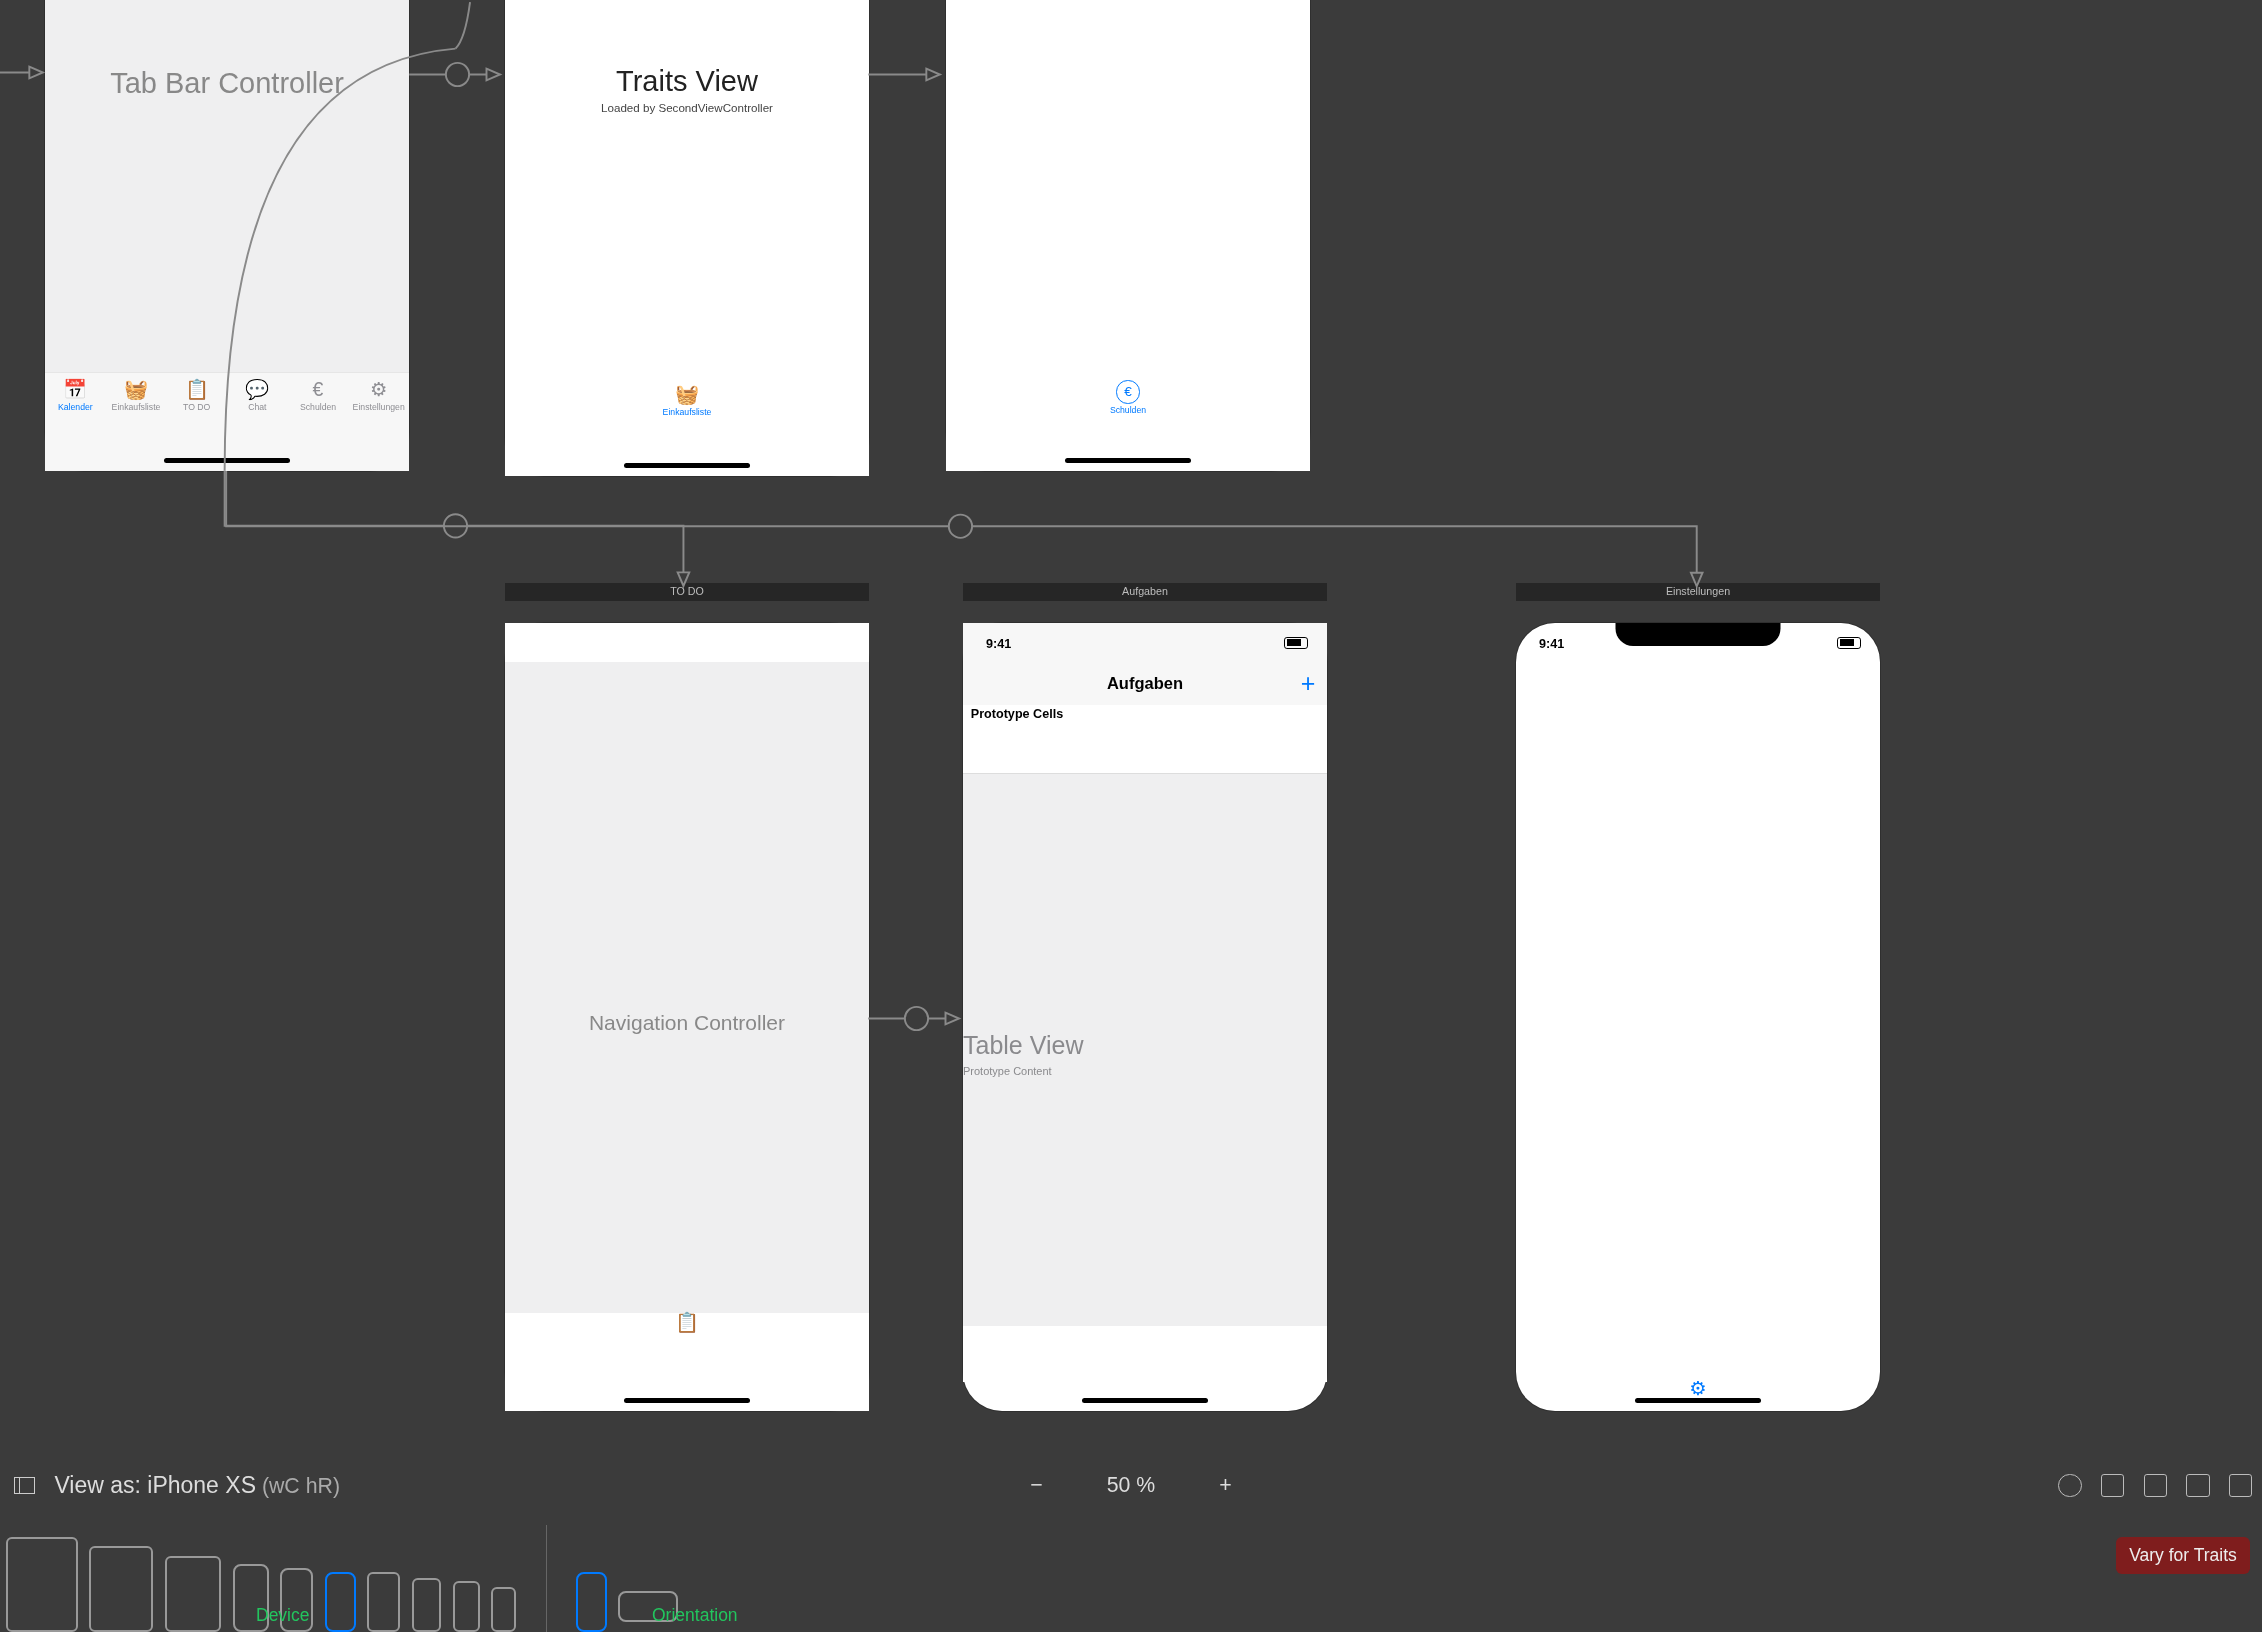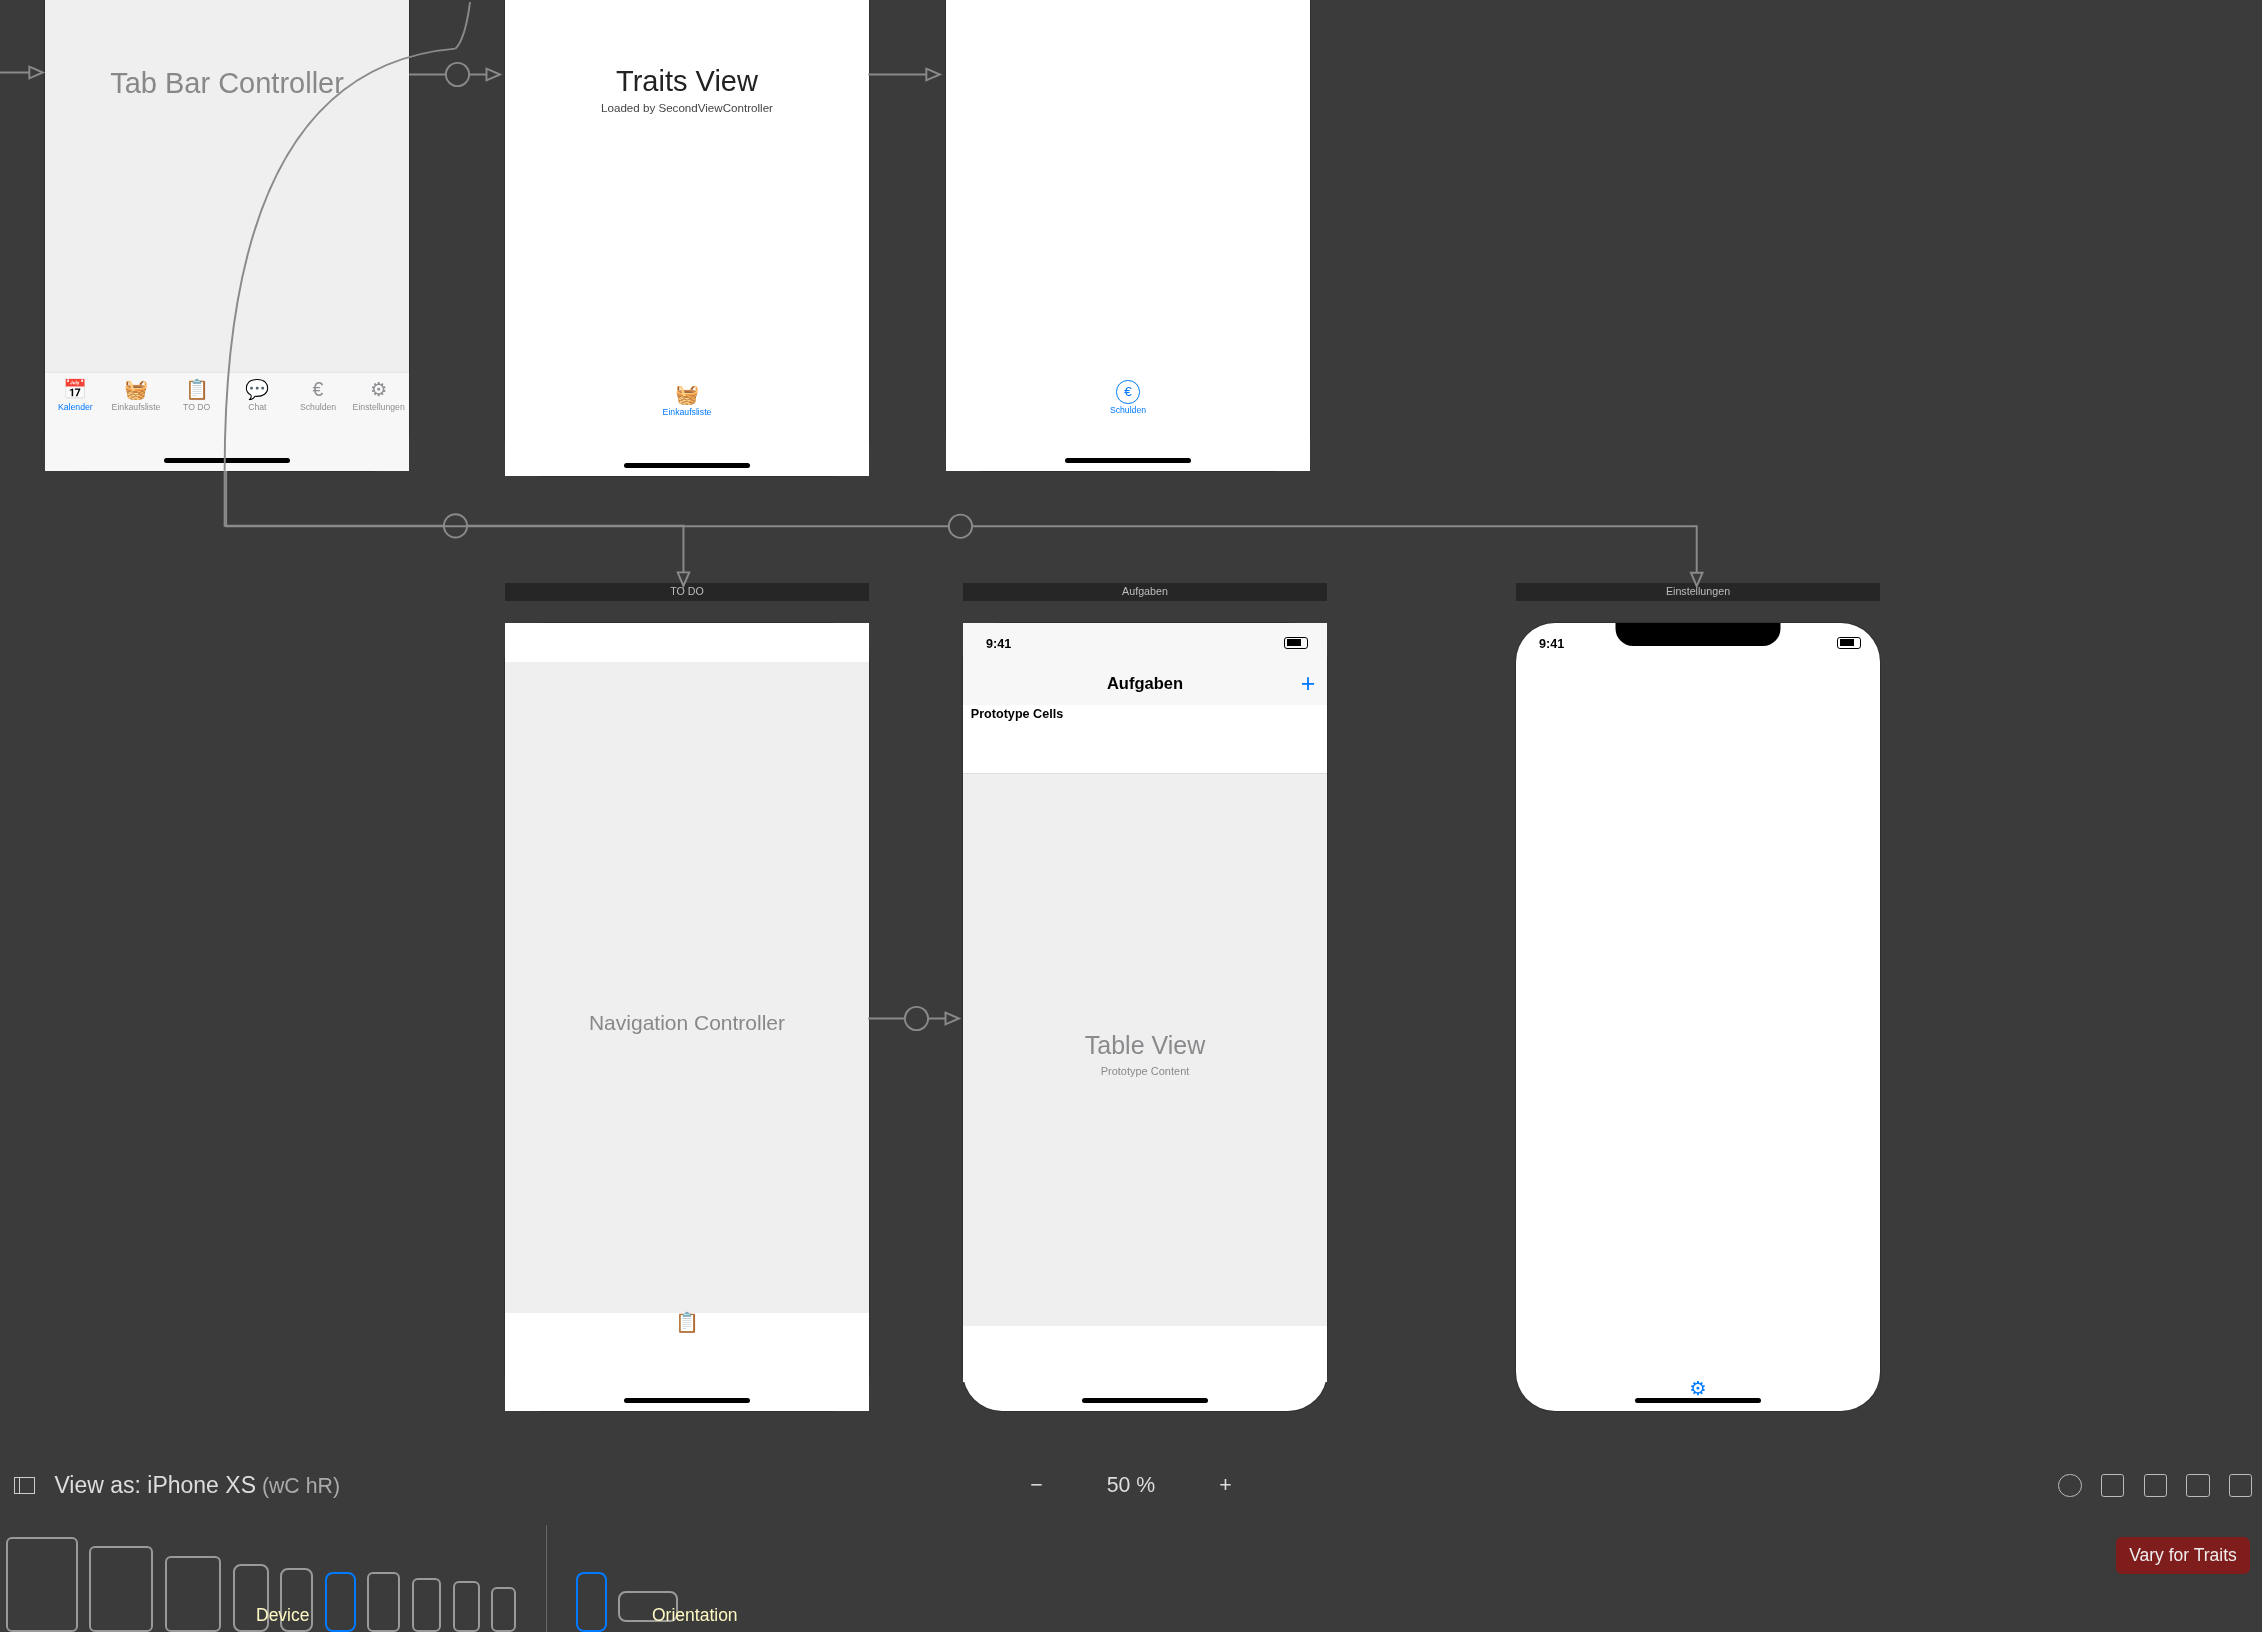--- a/index.html
+++ b/index.html
@@ -20,40 +20,40 @@
 .tabbar{position:absolute;bottom:0;left:0;right:0;height:81px;border-top:1px solid #0001;background:#f7f7f7;display:flex;padding-bottom:17.5px}
 .tab{flex:1;text-align:center;font-size:8.7px;color:#8e8e93;padding-top:7.8px}
 .tab.sel{color:#007aff}
 .tab .ic{display:block;margin:0 auto 1.9px;width:23px;height:19.4px}
 .navbar{position:absolute;top:39px;left:0;right:0;height:43px;background:#f7f7f7;border-bottom:1px solid #0001;text-align:center;line-height:43px;font-size:16.5px;font-weight:600}
 .navbar .plus{position:absolute;right:11.6px;top:0;font-size:25px;font-weight:300;color:#007aff}
 .proto{position:absolute;top:82px;left:0;right:0;height:21.3px;background:#fff;border-bottom:1px solid #0001;font-size:12.6px;font-weight:600;padding:1.9px 7.8px}
 .proto+div{position:absolute;top:106px;left:0;right:0;height:44px;background:#fff;border-bottom:1px solid #ddd}
 .tvgray{position:absolute;top:82px;left:0;right:0;bottom:81px;background:#efeff0}
 .tvgray.short{bottom:29px}
-.tvlbl{position:absolute;width:100%;text-align:center;color:#8a8a8d}
+.tvlbl{position:absolute;width:100%;color:#8a8a8d}
 svg.arrow{position:absolute;overflow:visible}
 svg.arrow path{stroke:#8a8a8a;stroke-width:2;fill:none}
 svg.arrow circle{fill:#3b3b3b;stroke:#8a8a8a;stroke-width:2}
 .ahead{fill:#8a8a8a}
 
 .bar{position:absolute;left:0;right:0;bottom:0;height:169px;background:#3b3b3b}
 .barline{height:45px;display:flex;align-items:center;color:#ddd;font-size:23px;padding:0 13.6px;border-top:none}
 .doc{width:19.4px;height:15.5px;border:1.9px solid #ccc;margin-right:19.4px;position:relative}
 .doc::before{content:"";position:absolute;left:0;top:0;bottom:0;width:4.9px;border-right:1.9px solid #ccc}
 .sizecl{color:#aaa;font-size:21.3px}
 .zoom{position:absolute;left:0;right:0;text-align:center;color:#ddd;font-size:21.3px}
 .zoom span{margin:0 29px;cursor:pointer}
 .ricons{position:absolute;right:9.7px;display:flex;gap:19.4px}
 .ricons div{width:21.3px;height:21.3px;border:1.9px solid #bbb;border-radius:2.9px}
 .devrow{height:124px;display:flex;align-items:flex-end;padding:0 5.8px 3.9px;gap:11.6px}
 .divider{width:1px;height:107px;background:#666;margin:0 17.5px}
 .devicon{border:2.9px solid #999;border-radius:5.8px}
 .devicon.sel{border-color:#007aff}
-.dlabel{position:absolute;font-size:17.5px;color:#fef9c3}
+.dlabel{position:absolute;font-size:17.5px;color:#22c55e}
 .vary{position:absolute;right:11.6px;bottom:58px;background:#7f1d1d;color:#eee;padding:7.8px 13.6px;border-radius:5.8px;font-size:17.5px}
 
 .gly{font-size:19.4px;line-height:19.4px}
 </style>
 </head>
 <body>
 
 <div class="canvas">
 
 <div class="dev gray" style="left:45px;top:-317px;width:364px;height:788px">

